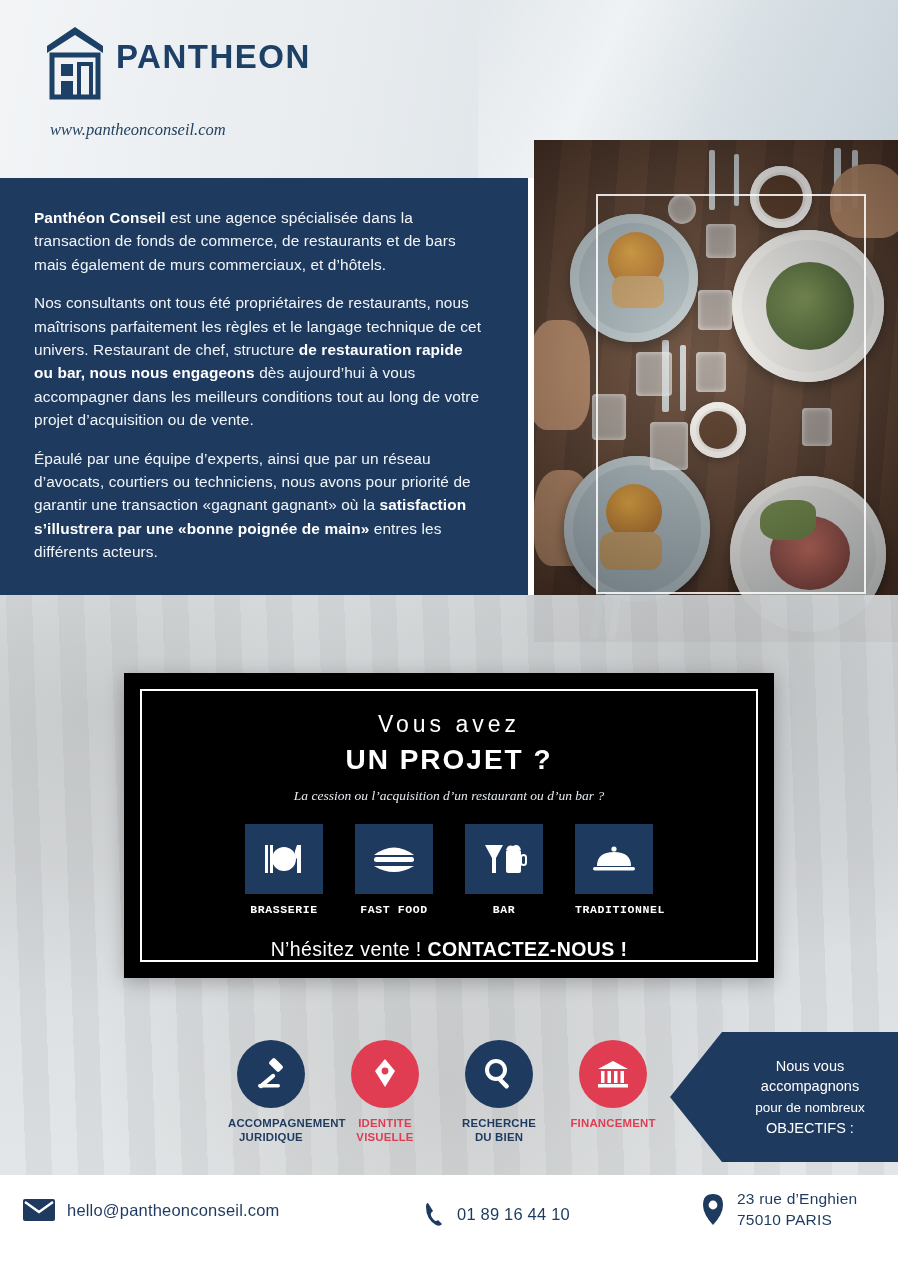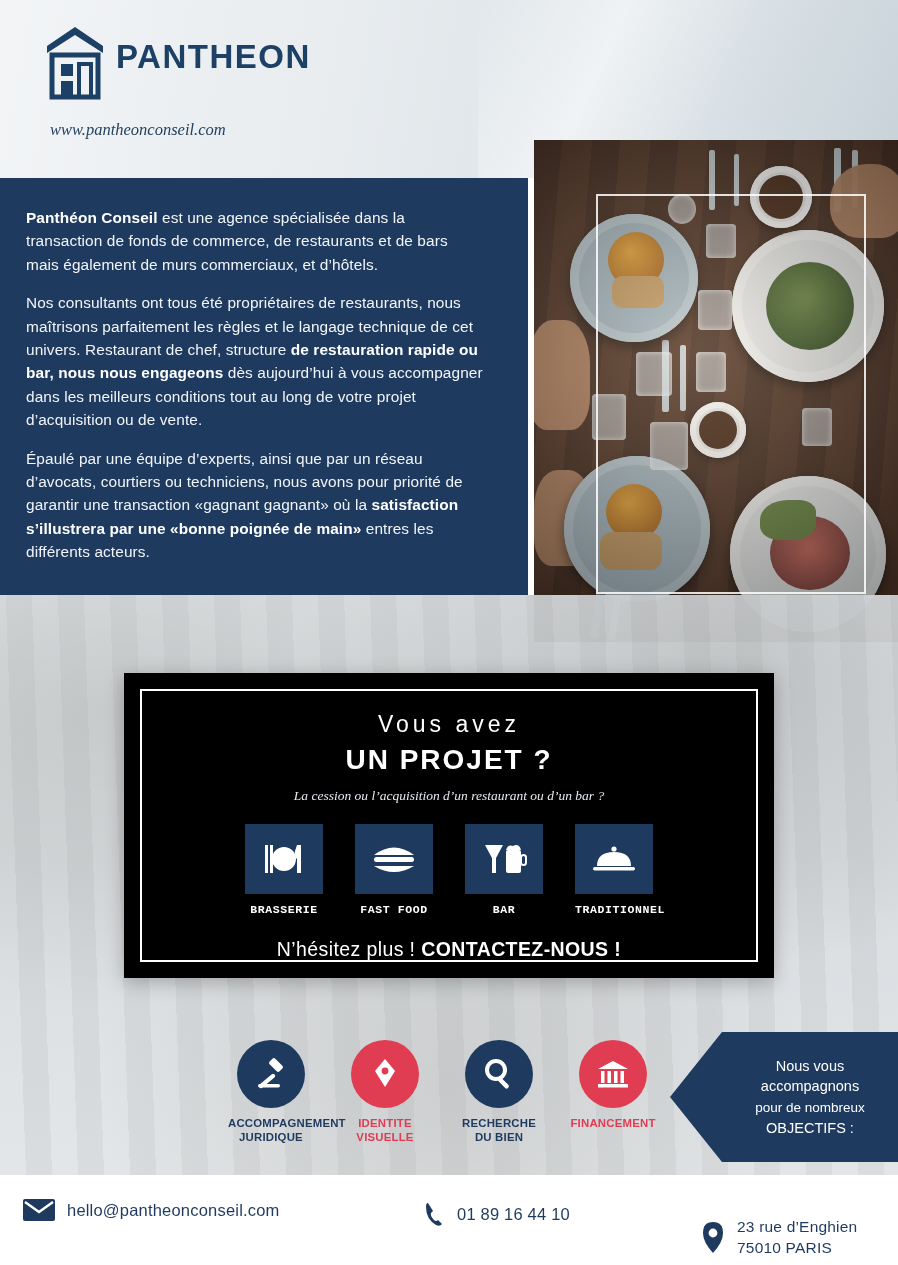--- a/index.html
+++ b/index.html
@@ -50,20 +50,21 @@
   
   .blue-panel {
     position: absolute; left: 0; top: 178px; width: 528px; height: 417px;
     background: #1e3a5f;
     padding: 28px 44px 0 26px;
     color: #ffffff;
   }
   .blue-panel p {
     font-size: 15.4px; line-height: 1.52; margin-bottom: 15px; color: #f2f5f8;
     letter-spacing: 0.1px;
+    margin-left: 8px;
   }
   .blue-panel b { font-weight: bold; color: #ffffff; }
 
   
   .photo {
     position: absolute; left: 534px; top: 140px; width: 364px; height: 502px;
     overflow: hidden;
     background: #3a2a22;
   }
   .photo .tabletop {
@@ -186,21 +187,21 @@
   .objectifs-text .small { font-size: 13.5px; }
 
   
   .footer {
     position: absolute; left: 0; top: 1175px; width: 898px; height: 90px;
     background: #ffffff;
   }
   .f-item { position: absolute; display: flex; align-items: center; }
   .f-email { left: 22px; top: 22px; }
   .f-phone { left: 424px; top: 26px; }
-  .f-addr  { left: 700px; top: 14px; margin-top: 28px; }
+  .f-addr  { left: 700px; top: 14px; }
   .f-text { font-size: 16.5px; color: #1e3a5f; letter-spacing: 0.2px; }
   .f-addr .f-text { line-height: 1.35; font-size: 15.5px; }
   .f-ico { margin-right: 11px; display: flex; align-items: center; }
 </style>
 </head>
 <body>
 
 <div class="page">
 
   <div class="header-band">
@@ -331,21 +332,21 @@
               <circle cx="23" cy="5" r="2.6" fill="#ffffff"></circle>
               <path d="M6 22 Q6 8 23 8 Q40 8 40 22 Z" fill="#ffffff"></path>
               <rect x="2" y="23" width="42" height="3.6" rx="1.8" fill="#ffffff"></rect>
             </svg>
           </div>
           <div class="cat-label">TRADITIONNEL</div>
         </div>
       </div>
 
       <div class="contact-line">
-        <span>N’hésitez plus ! </span><b>CONTACTEZ-NOUS !</b>
+        <span>N’hésitez vente ! </span><b>CONTACTEZ-NOUS !</b>
       </div>
     </div>
   </div>
 
   <div class="services">
     <div class="service-row">
       <div class="service">
         <div class="circle c-blue">
           <svg width="34" height="34" viewBox="0 0 34 34">
             <rect x="3" y="22" width="20" height="4" rx="2" fill="#ffffff" transform="rotate(-40 13 24)"></rect>

